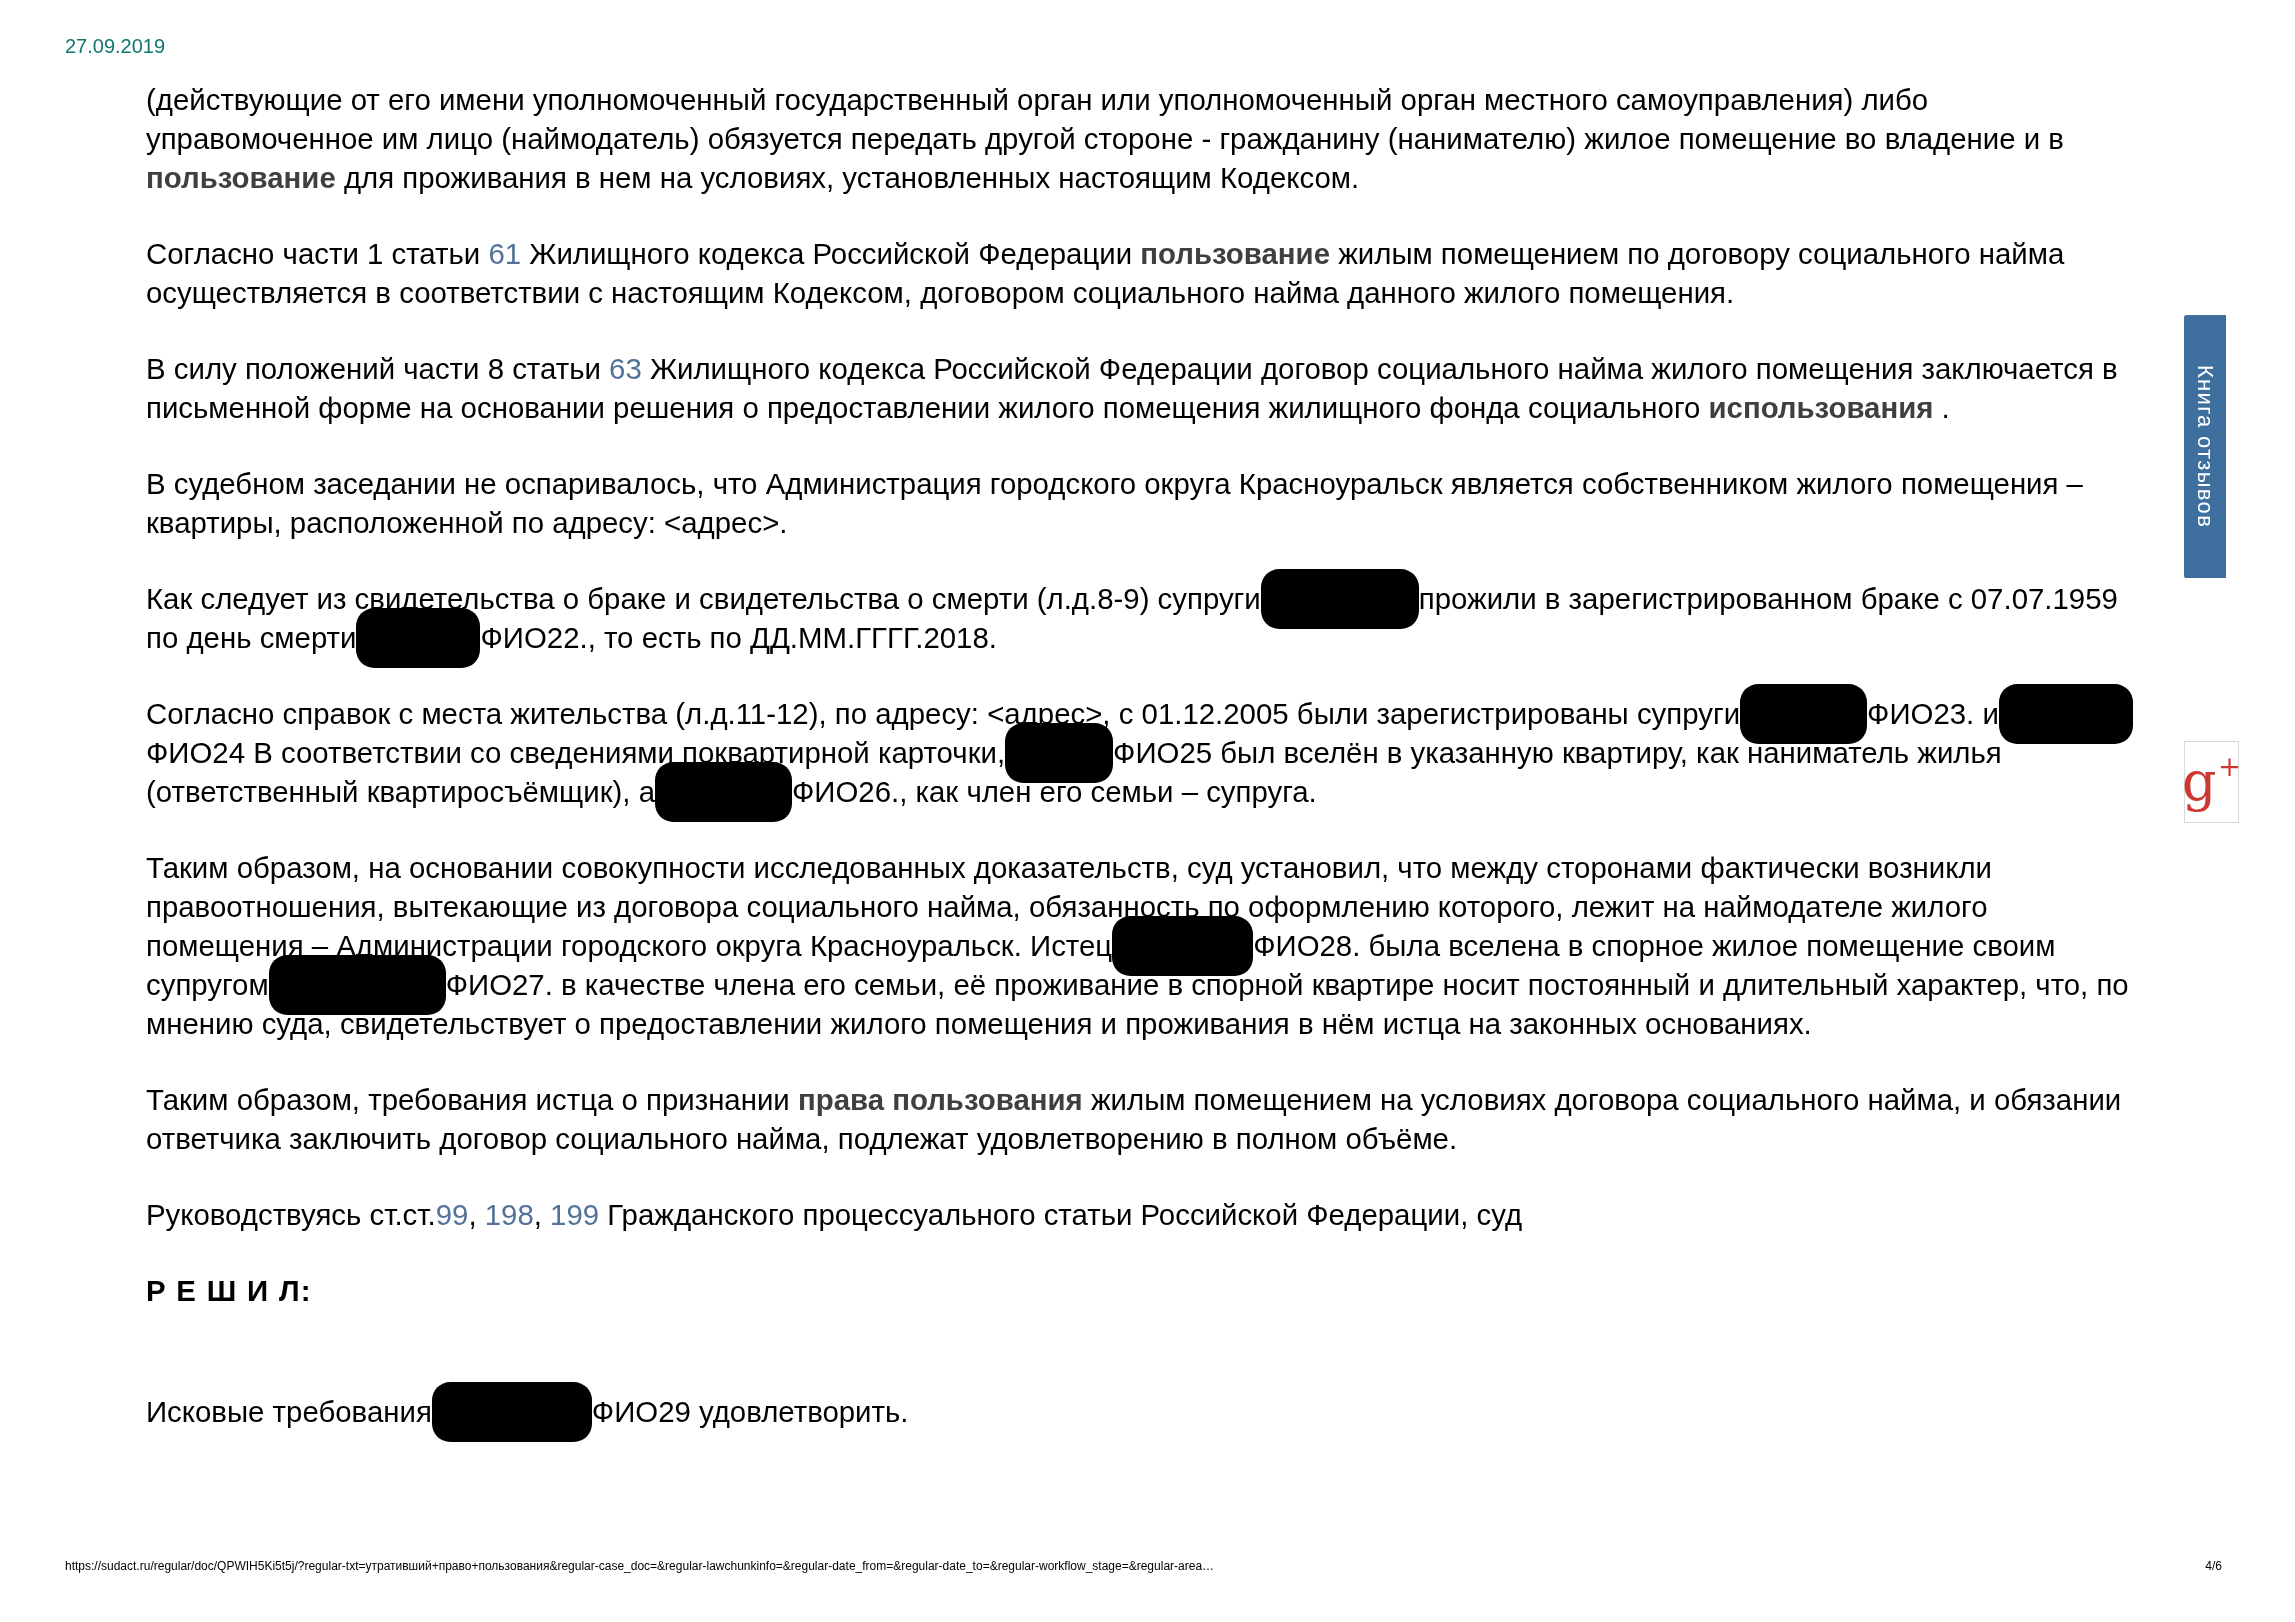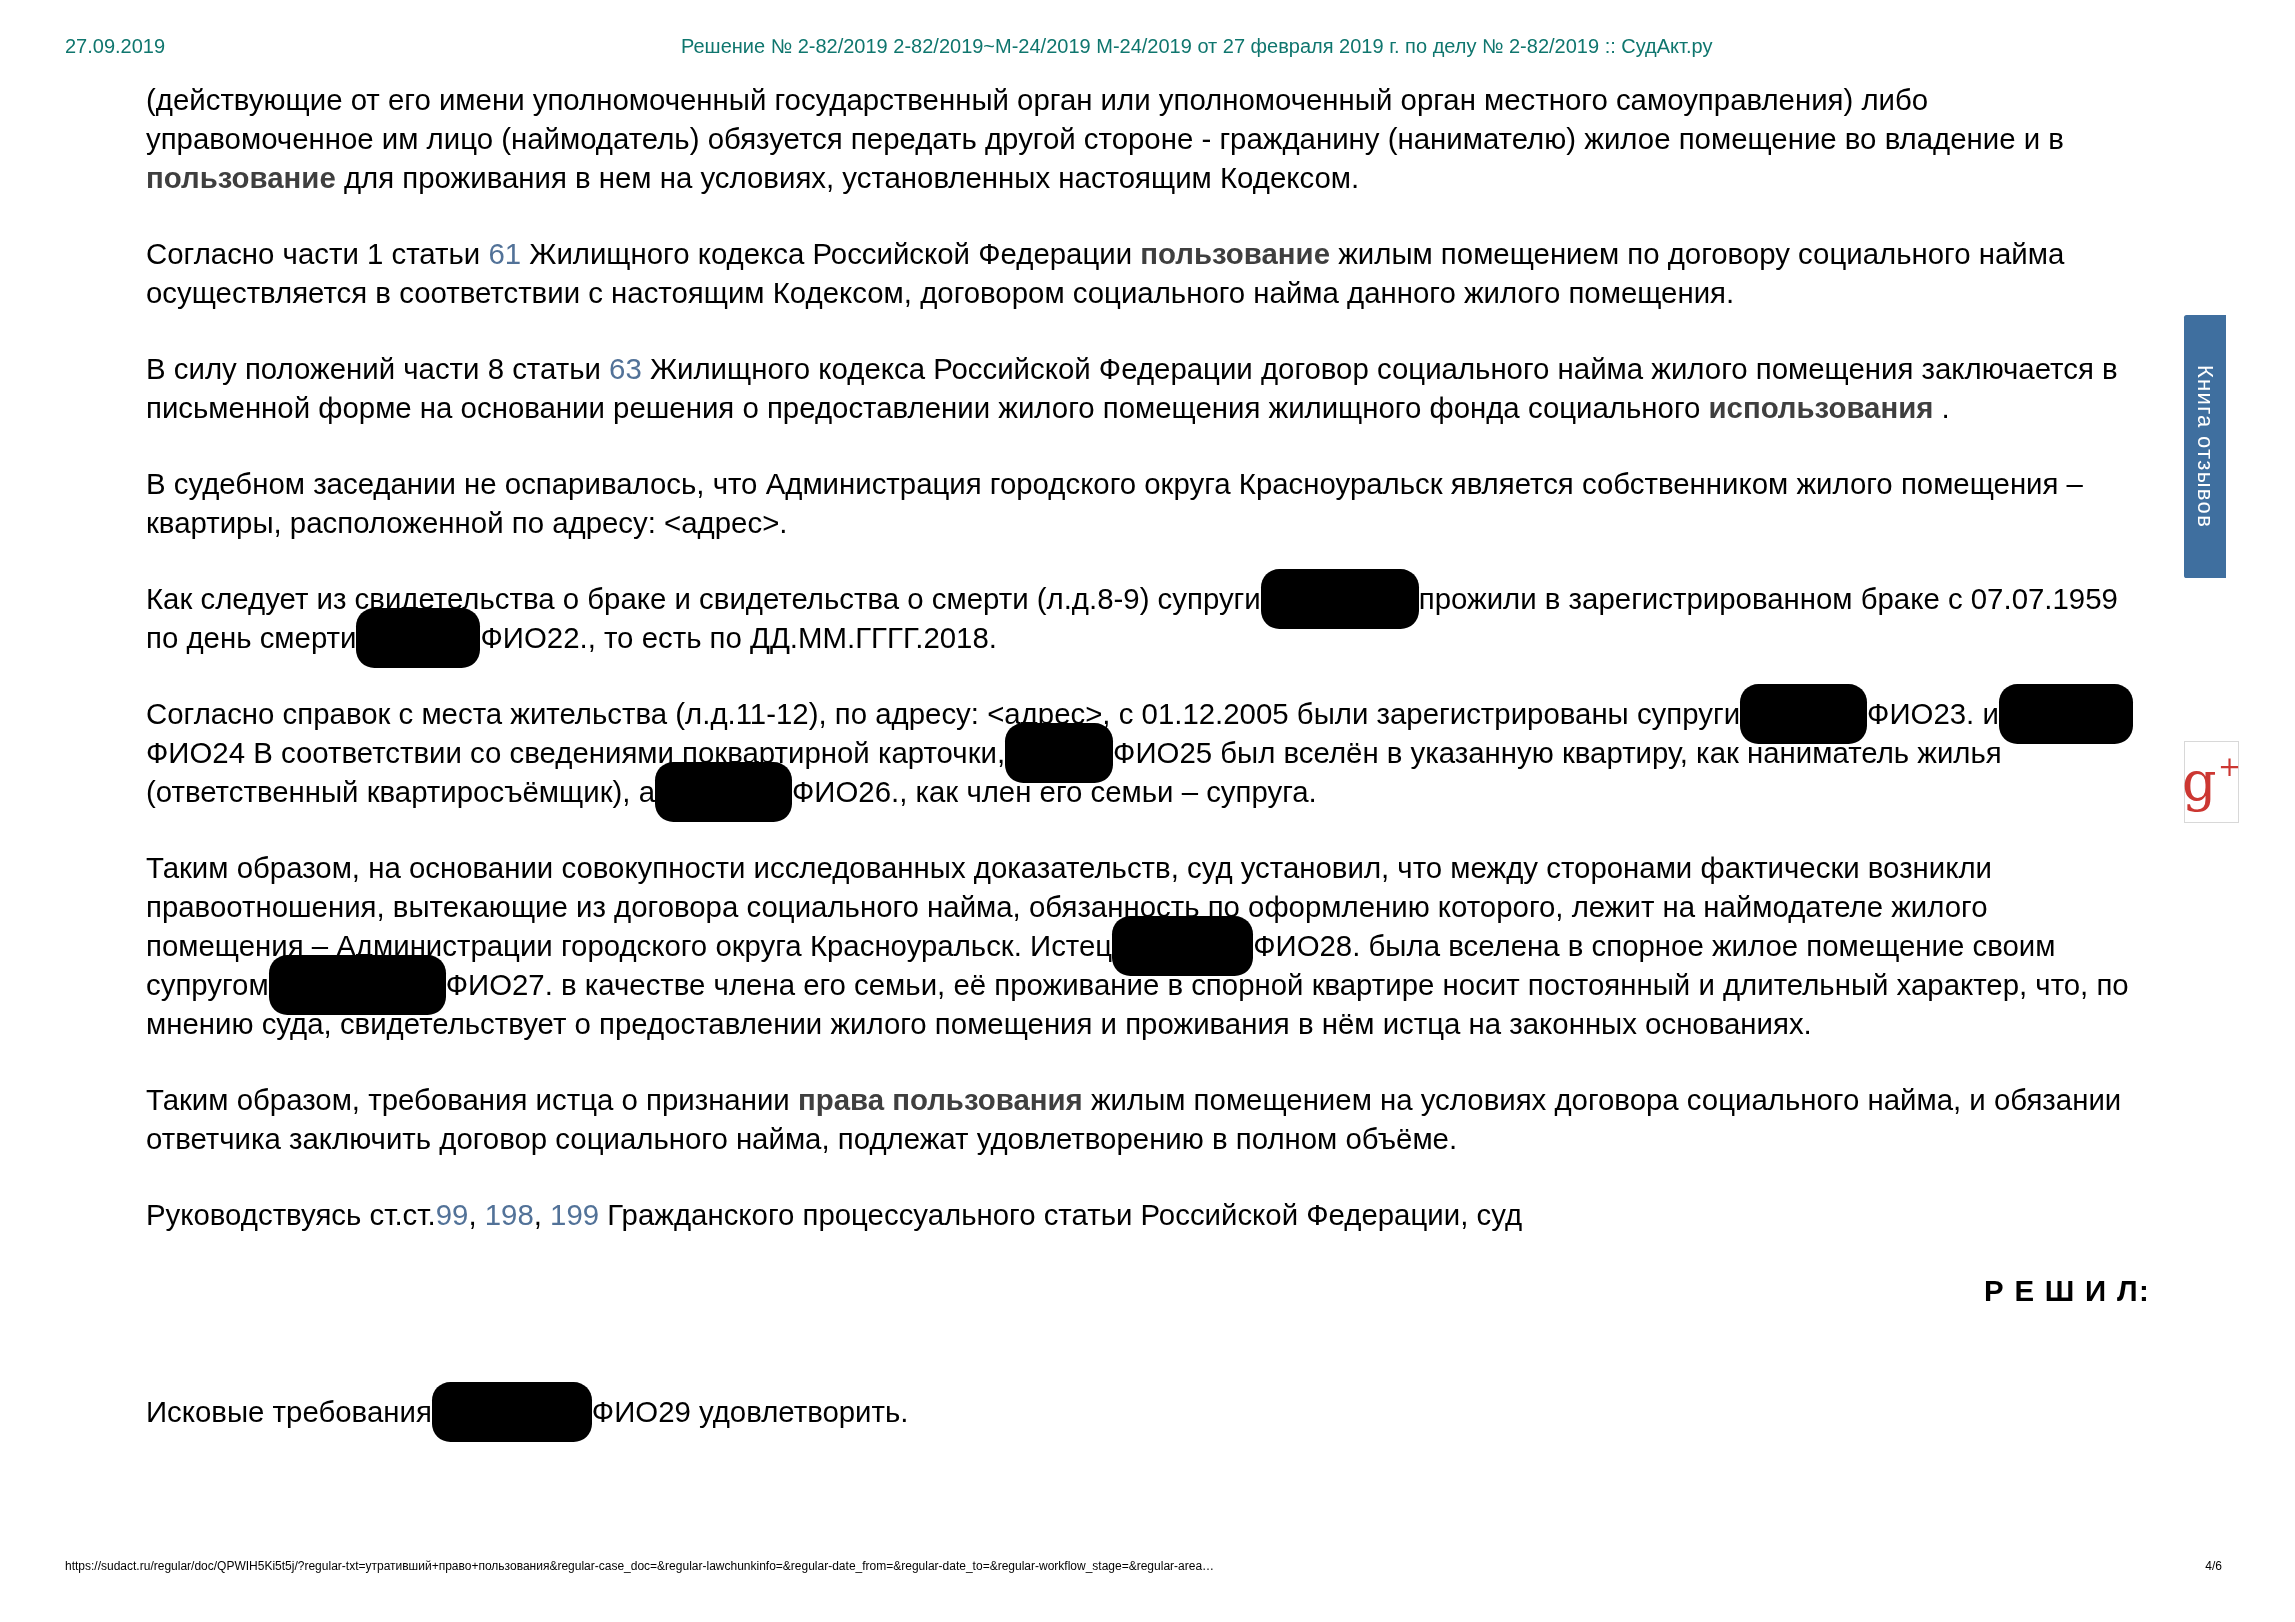--- a/index.html
+++ b/index.html
@@ -21,21 +21,21 @@
   .doc {
     position: absolute;
     left: 146px;
     top: 80px;
     width: 2004px;
     font-size: 29.4px;
     line-height: 39px;
     color: #000;
   }
   .doc p.para { margin: 0 0 37px 0; }
-  .doc p.center { text-align: right; }
+  .doc p.center { text-align: left; }
   .doc p.heading { font-weight: bold; letter-spacing: 1.3px; margin-bottom: 82px; }
   .b   { font-weight: bold; color: #3f3f3f; }
   .lnk { color: var(--link, #527298); cursor: pointer; }
   .redact {
     display: inline-block;
     background: #000;
     height: 60px;
     width: 131px;
     border-radius: 18.3px;
     vertical-align: middle;
@@ -86,21 +86,20 @@
   .footer-url    { position: absolute; left: 65px; top: 0; white-space: nowrap; }
   .page-indicator{ position: absolute; right: 73px; top: 0; white-space: nowrap; }
 </style>
 </head>
 <body>
 
 <div class="page">
 
   <div class="print-header">
     <span class="print-date">27.09.2019</span>
-    <span class="print-title">Решение № 2-82/2019 2-82/2019~М-24/2019 М-24/2019 от 27 февраля 2019 г. по делу № 2-82/2019 :: СудАкт.ру</span>
   </div>
 
   <main class="doc">
       <p class="para"><span>(действующие от его имени уполномоченный государственный орган или уполномоченный орган местного самоуправления) либо управомоченное им лицо (наймодатель) обязуется передать другой стороне - гражданину (нанимателю) жилое помещение во владение и в </span><span class="b">пользование</span><span> для проживания в нем на условиях, установленных настоящим Кодексом.</span></p>
       <p class="para"><span>Согласно части 1 статьи </span><span class="lnk">61</span><span> Жилищного кодекса Российской Федерации </span><span class="b">пользование</span><span> жилым помещением по договору социального найма осуществляется в соответствии с настоящим Кодексом, договором социального найма данного жилого помещения.</span></p>
       <p class="para"><span>В силу положений части 8 статьи </span><span class="lnk">63</span><span> Жилищного кодекса Российской Федерации договор социального найма жилого помещения заключается в письменной форме на основании решения о предоставлении жилого помещения жилищного фонда социального </span><span class="b">использования</span><span> .</span></p>
       <p class="para"><span>В судебном заседании не оспаривалось, что Администрация городского округа Красноуральск является собственником жилого помещения – квартиры, расположенной по адресу: &lt;адрес&gt;.</span></p>
       <p class="para"><span>Как следует из свидетельства о браке и свидетельства о смерти (л.д.8-9) супруги</span><span class="redact" style="width: 158px;"></span><span>прожили в зарегистрированном браке с 07.07.1959 по день смерти</span><span class="redact" style="width: 124px;"></span><span>ФИО22., то есть по ДД.ММ.ГГГГ.2018.</span></p>
       <p class="para"><span>Согласно справок с места жительства (л.д.11-12), по адресу: &lt;адрес&gt;, с 01.12.2005 были зарегистрированы супруги</span><span class="redact" style="width: 127px;"></span><span>ФИО23. и</span><span class="redact" style="width: 134px;"></span><span>ФИО24 В соответствии со сведениями поквартирной карточки,</span><span class="redact" style="width: 108px;"></span><span>ФИО25 был вселён в указанную квартиру, как наниматель жилья (ответственный квартиросъёмщик), а</span><span class="redact" style="width: 137px;"></span><span>ФИО26., как член его семьи – супруга.</span></p>
       <p class="para"><span>Таким образом, на основании совокупности исследованных доказательств, суд установил, что между сторонами фактически возникли правоотношения, вытекающие из договора социального найма, обязанность по оформлению которого, лежит на наймодателе жилого помещения – Администрации городского округа Красноуральск. Истец</span><span class="redact" style="width: 141px;"></span><span>ФИО28. была вселена в спорное жилое помещение своим супругом</span><span class="redact" style="width: 177px;"></span><span>ФИО27. в качестве члена его семьи, её проживание в спорной квартире носит постоянный и длительный характер, что, по мнению суда, свидетельствует о предоставлении жилого помещения и проживания в нём истца на законных основаниях.</span></p>

